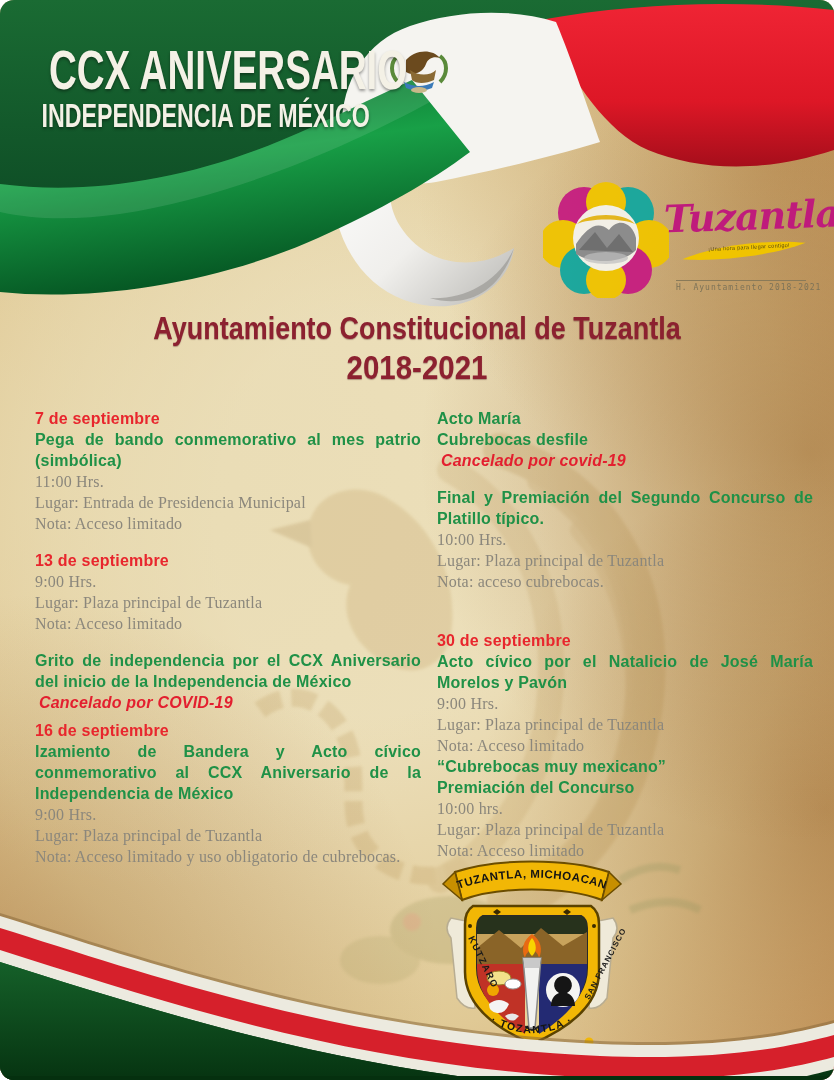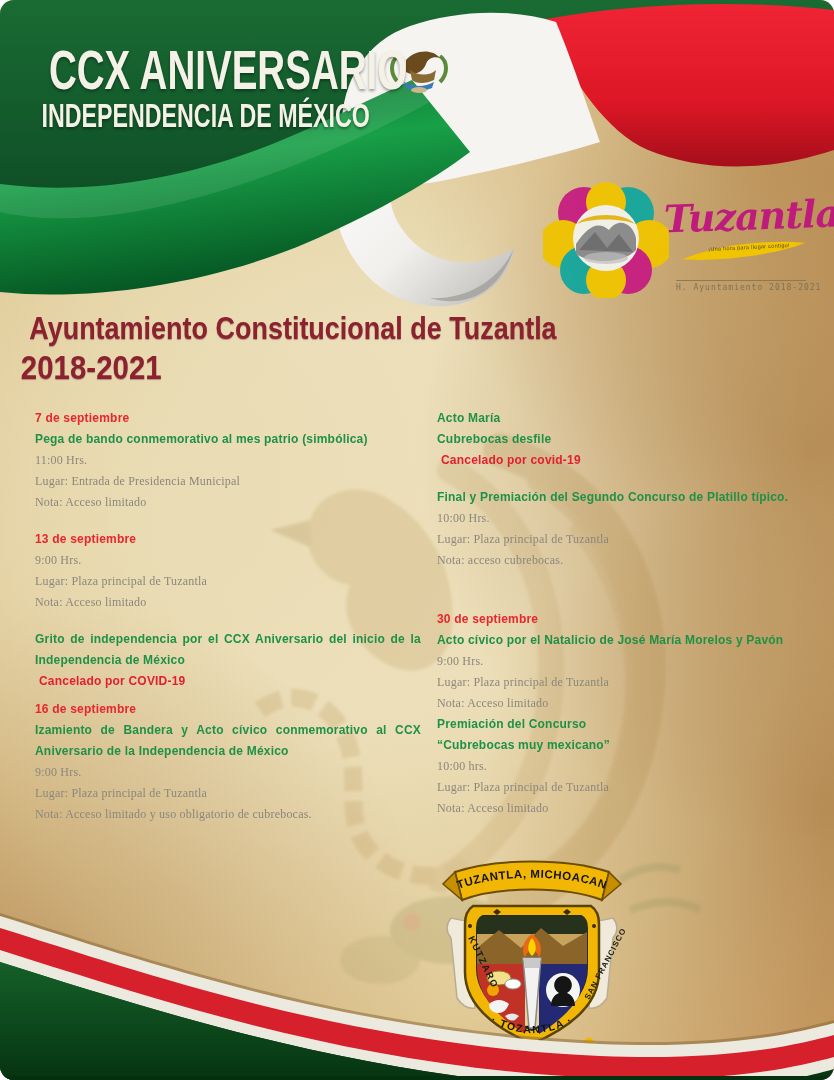--- a/index.html
+++ b/index.html
@@ -28,34 +28,34 @@
     font-family:"DejaVu Serif",serif;font-style:italic;font-weight:bold;
     font-size:38px;color:var(--script_magenta);line-height:1;letter-spacing:-1px;
     transform:rotate(-2deg);}
   .swoosh{left:682px;top:240px;}
   .swoosh-text{left:694px;top:244px;width:110px;font-size:5.5px;color:#5a4a10;text-align:center;transform:rotate(-3deg);letter-spacing:.3px;}
   .admin-line{left:676px;top:258px;width:130px;border-top:1px solid #8a7a58;
     font-family:"DejaVu Sans Mono",monospace;font-size:8px;color:#7d7358;
     text-align:center;padding-top:2px;letter-spacing:1px;white-space:nowrap;margin-top:22px;}
 
   
-  .heading{left:0;top:312px;width:834px;text-align:left;color:var(--heading_maroon);
+  .heading{left:0;top:312px;width:834px;text-align:center;color:var(--heading_maroon);
     text-shadow:0 1px 1px rgba(60,10,15,.35);}
   .heading-l1{font-size:29px;font-weight:bold;transform:scale(.93,1.08);transform-origin:center;}
   .heading-l2{font-size:31px;font-weight:bold;margin-top:5px;transform:scale(.95,1.08);transform-origin:center;}
 
   
   .col{top:408px;text-align:justify;}
   .col-left{left:35px;width:386px;}
   .col-right{left:437px;width:376px;}
-  .line{font-size:12px;line-height:21px;letter-spacing:.2px;}
+  .line{font-size:16px;line-height:21px;letter-spacing:.2px;}
   .line.date{color:var(--date_red);font-weight:bold;}
   .line.title{color:var(--event_green);font-weight:bold;}
   .line.meta{color:var(--meta_gray);font-family:Liberation Serif, serif;}
-  .line.canceled{color:var(--canceled_red);font-weight:bold;padding-left:4px;}
+  .line.canceled{color:var(--canceled_red);font-weight:bold;font-style:italic;padding-left:4px;}
   .line.gap{height:16px;} .line.gap.xs{height:7px;} .line.gap.lg{height:38px;}
 </style>
 </head>
 <body>
 
 <div class="poster">
 
   <svg class="abs" style="left:0;top:0;" width="834" height="340" viewBox="0 0 834 340">
     <defs>
       <linearGradient id="hdr" x1="0" y1="0" x2="0" y2="1">
@@ -187,22 +187,22 @@
       <div class="line title">Final y Premiación del Segundo Concurso de Platillo típico.</div>
       <div class="line meta">10:00 Hrs.</div>
       <div class="line meta">Lugar: Plaza principal de Tuzantla</div>
       <div class="line meta">Nota: acceso cubrebocas.</div>
       <div class="line gap lg"></div>
       <div class="line date">30 de septiembre</div>
       <div class="line title">Acto cívico por el Natalicio de José María Morelos y Pavón</div>
       <div class="line meta">9:00 Hrs.</div>
       <div class="line meta">Lugar: Plaza principal de Tuzantla</div>
       <div class="line meta">Nota: Acceso limitado</div>
+      <div class="line title">“Cubrebocas muy mexicano”</div>
       <div class="line title">Premiación del Concurso</div>
-      <div class="line title">“Cubrebocas muy mexicano”</div>
       <div class="line meta">10:00 hrs.</div>
       <div class="line meta">Lugar: Plaza principal de Tuzantla</div>
       <div class="line meta">Nota: Acceso limitado</div>
     </div>
 
   <svg class="abs" style="left:437px;top:856px;" width="190" height="218" viewBox="0 0 190 218">
     <defs>
       <path id="bannerArc" d="M22,33 C60,18 130,18 168,33" fill="none"></path>
       <path id="bottomArc" d="M50,164 Q95,190 140,164" fill="none"></path>
     </defs>

